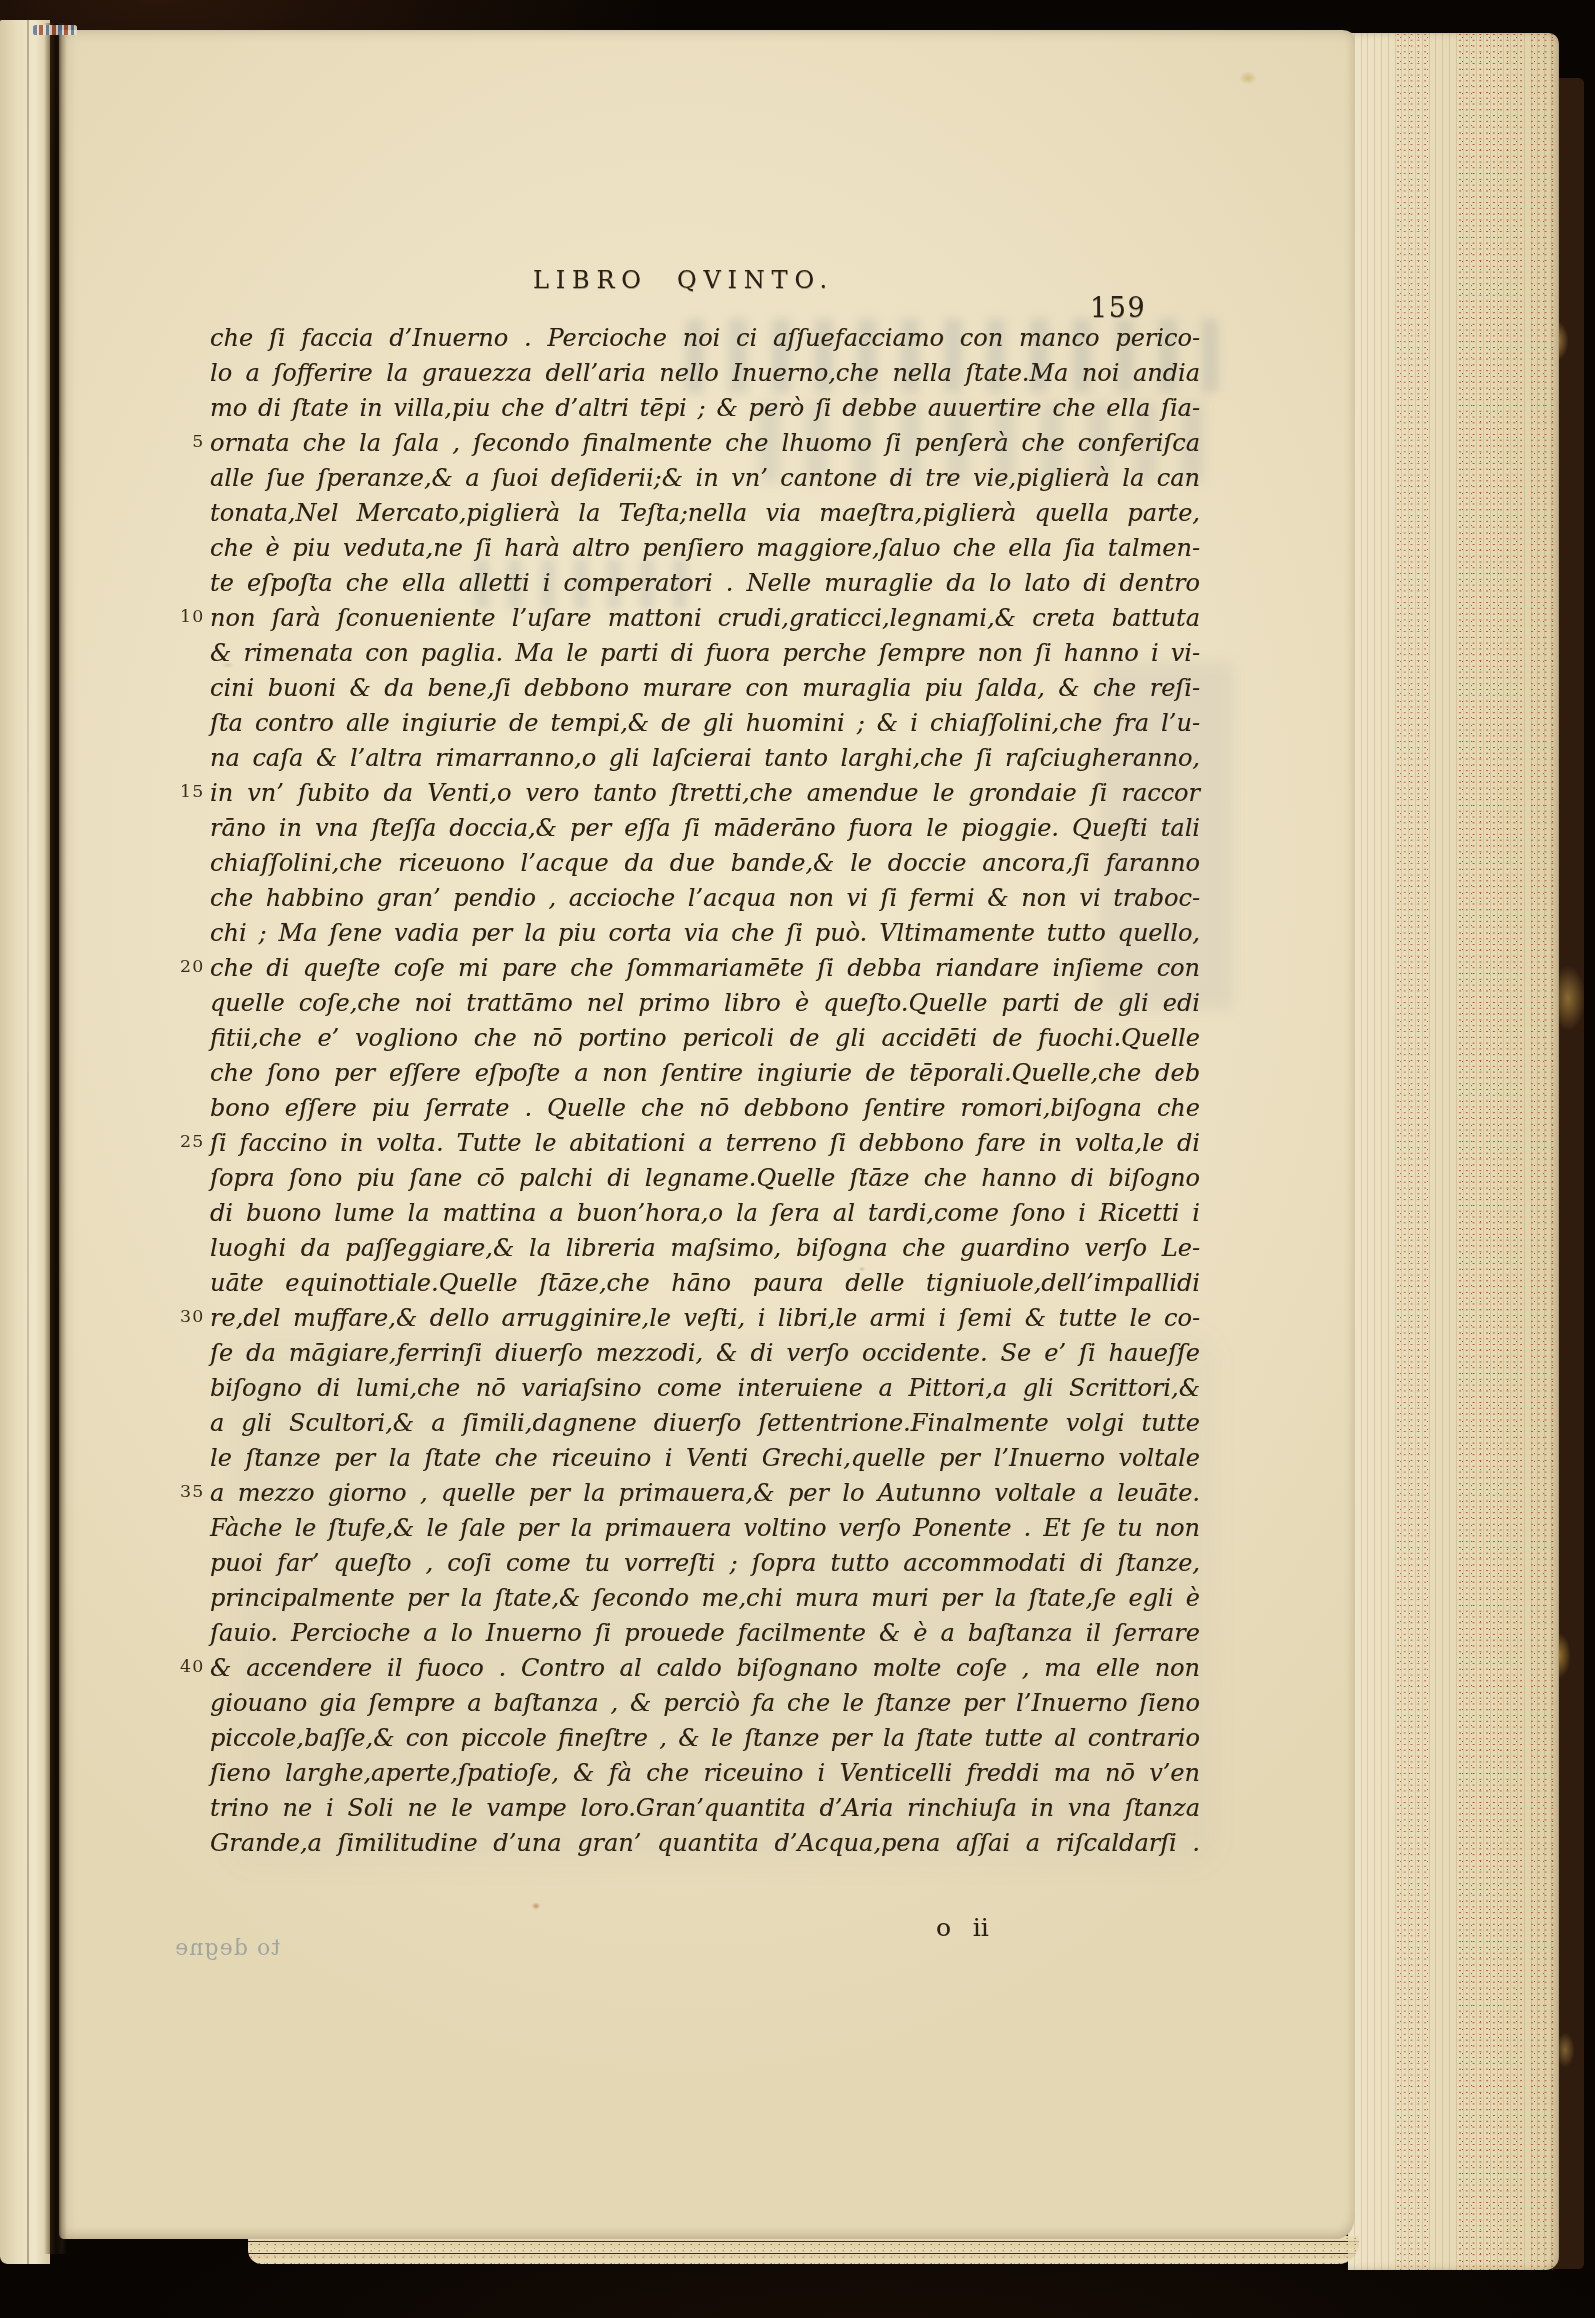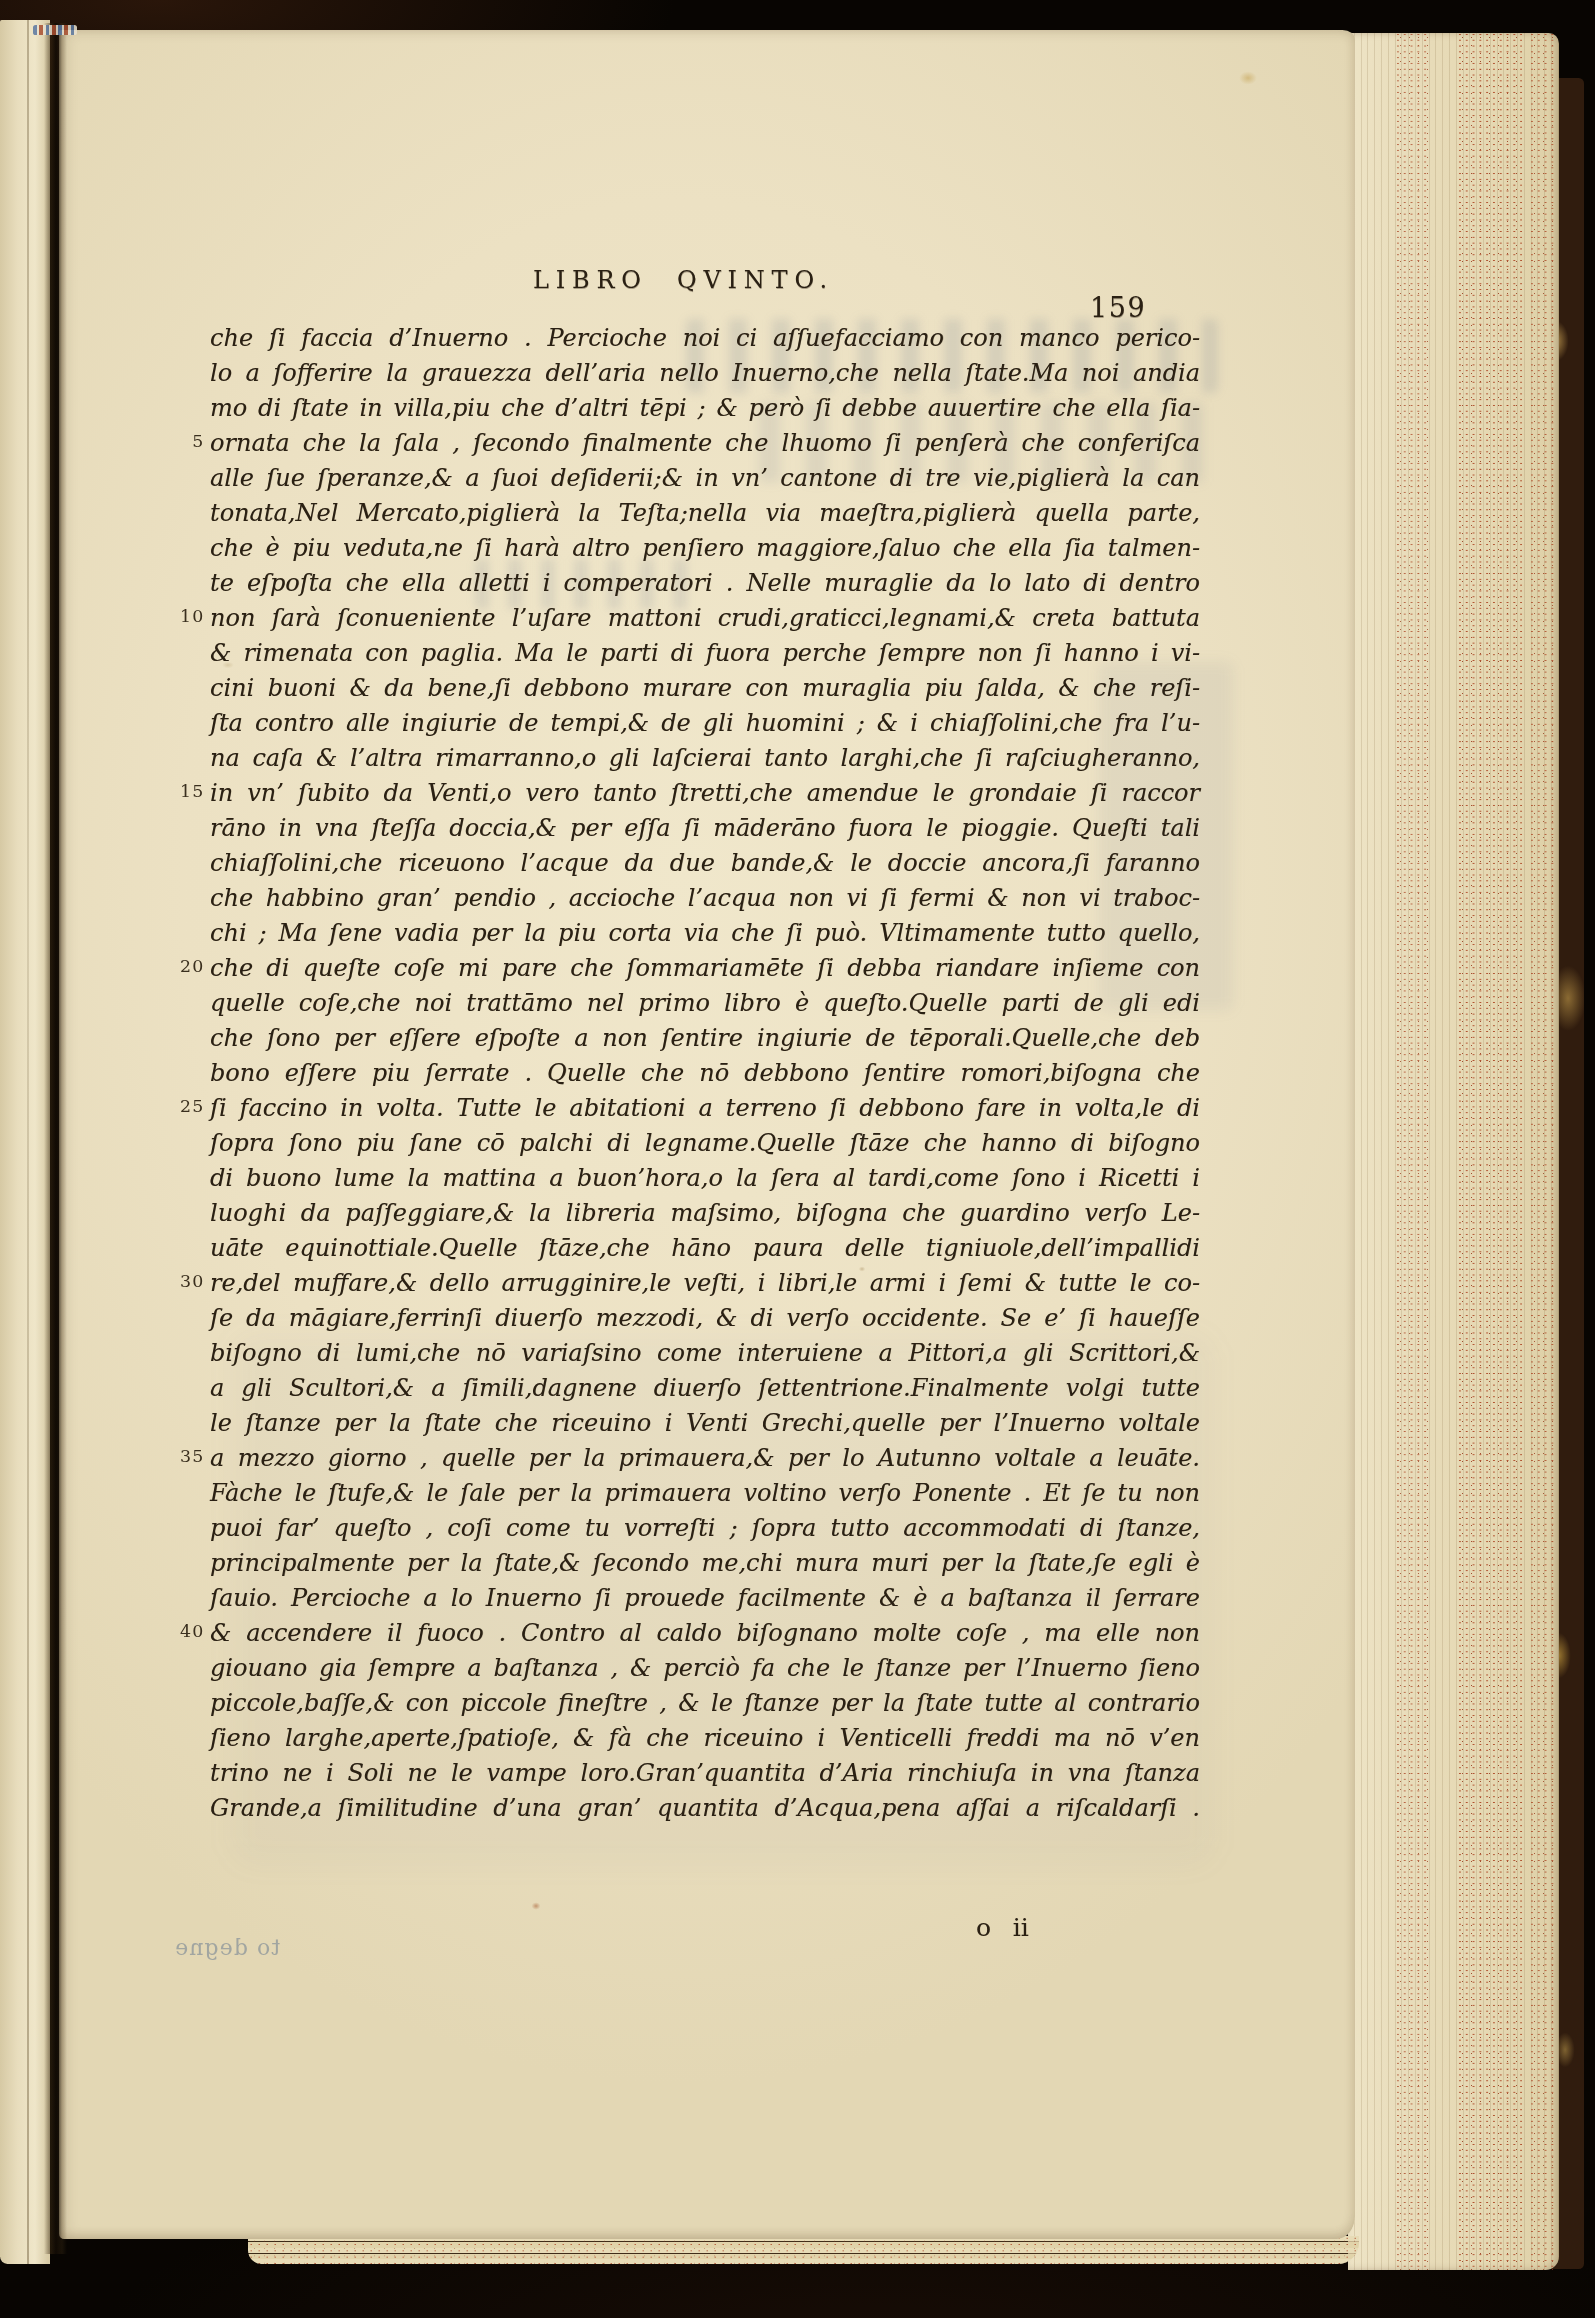--- a/index.html
+++ b/index.html
@@ -118,21 +118,20 @@
     text-shadow: 0.3px 0.4px 0.3px rgba(42,30,14,0.33);
     font-style: italic;
   }
 
   
   .signature {
     position: absolute; left: 877px; top: 1883px; width: 137px;
     font-size: 25px; color: #2a2013; word-spacing: 13.7px;
     text-shadow: 0.3px 0.4px 0.3px rgba(42,30,14,0.33);
     z-index: 5;
-    margin-left: 40px;
   }
 
   
   .showthrough-text {
     position: absolute; left: 115px; top: 1905px;
     font-size: 22px; color: rgba(96,116,142,0.5);
     transform: scaleX(-1); filter: blur(0.6px);
     letter-spacing: 1.1px; z-index: 4;
   }
 
@@ -273,20 +272,23 @@
           <span class="ltext">chi ; Ma ſene vadia per la piu corta via che ſi può. Vltimamente tutto quello,</span>
         </div>
         <div class="line">
           <span class="mnum">20</span>
           <span class="ltext">che di queſte coſe mi pare che  ſommariamēte ſi debba riandare inſieme con</span>
         </div>
         <div class="line">
           <span class="ltext">quelle coſe,che noi trattāmo nel primo libro è queſto.Quelle parti de gli edi</span>
         </div>
         <div class="line">
+          <span class="ltext">fitii,che e’ vogliono che nō portino pericoli de gli accidēti de fuochi.Quelle</span>
+        </div>
+        <div class="line">
           <span class="ltext">che ſono per eſſere eſpoſte a non ſentire ingiurie de tēporali.Quelle,che deb</span>
         </div>
         <div class="line">
           <span class="ltext">bono eſſere piu ſerrate . Quelle che nō debbono ſentire romori,biſogna che</span>
         </div>
         <div class="line">
           <span class="mnum">25</span>
           <span class="ltext">ſi faccino in volta. Tutte le abitationi a terreno ſi debbono fare in volta,le di</span>
         </div>
         <div class="line">

